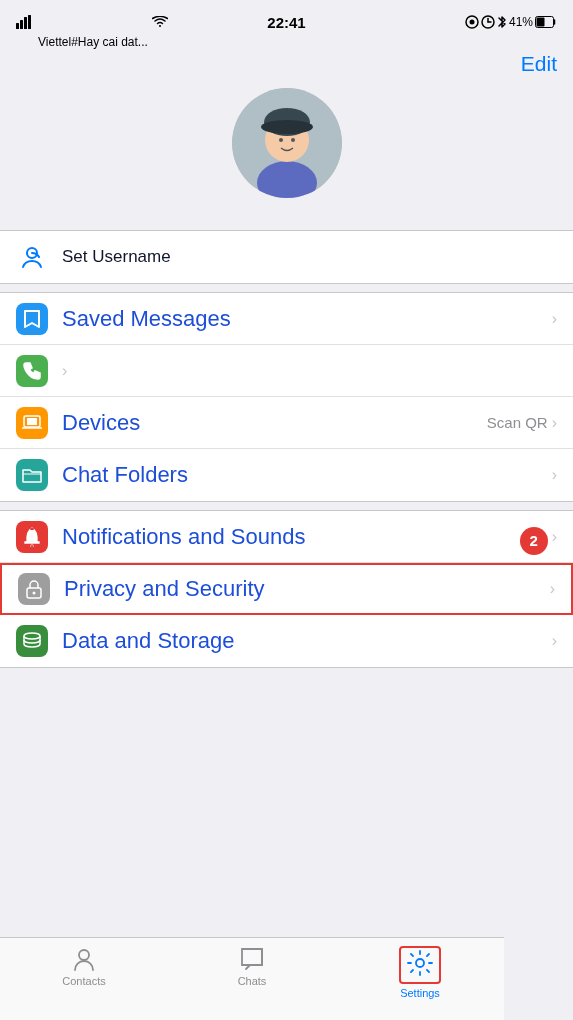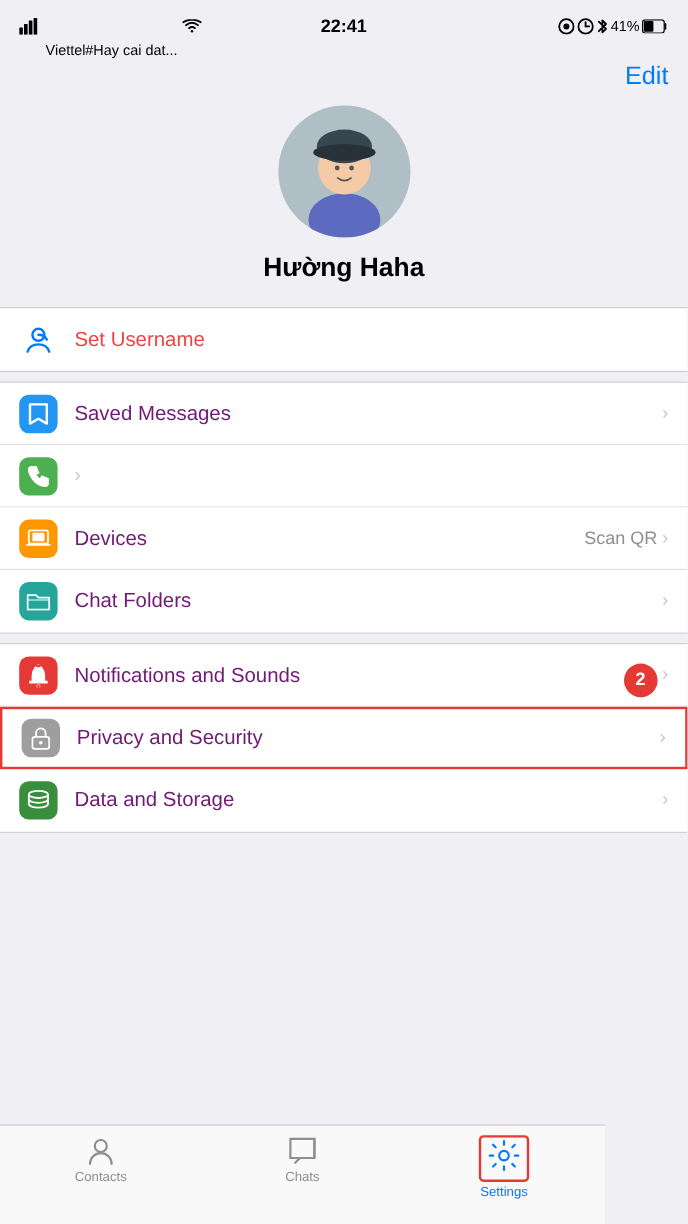--- a/index.html
+++ b/index.html
@@ -105,22 +105,22 @@
     }
     .icon-blue { background: #2196f3; }
     .icon-green { background: #4caf50; }
     .icon-orange { background: #ff9800; }
     .icon-teal { background: #26a69a; }
     .icon-red { background: #e53935; }
     .icon-gray { background: #9e9e9e; }
     .icon-darkgreen { background: #388e3c; }
 
     .item-label {
-      font-size: 17px;
-      color: #701a75;
+      font-size: 22px;
+      color: #1d4ed8;
       flex: 1;
     }
     .item-sublabel {
       font-size: 15px;
       color: #8e8e93;
       margin-right: 4px;
     }
     .chevron {
       color: #c7c7cc;
       font-size: 16px;
@@ -138,21 +138,21 @@
     .username-icon {
       width: 32px;
       height: 32px;
       margin-right: 14px;
       display: flex;
       align-items: center;
       justify-content: center;
     }
     .username-label {
       font-size: 17px;
-      color: #ef4444;
+      color: #0f172a;
       flex: 1;
     }
 
     
     .badge {
       position: absolute;
       right: -14px;
       top: -10px;
       width: 28px;
       height: 28px;
@@ -274,21 +274,20 @@
 
       <ellipse cx="55" cy="34" rx="23" ry="14" fill="#37474f"></ellipse>
 
       <ellipse cx="55" cy="39" rx="26" ry="7" fill="#263238"></ellipse>
 
       <circle cx="49" cy="52" r="2" fill="#555"></circle>
       <circle cx="61" cy="52" r="2" fill="#555"></circle>
       <path d="M49 60 Q55 65 61 60" stroke="#555" stroke-width="1.5" fill="none"></path>
     </svg>
   </div>
-  <span class="profile-name">Hường Haha</span>
 </div>
 
 <div class="section">
   <div class="section-card">
     <div class="username-row">
       <div class="username-icon">
 
         <svg width="28" height="28" viewBox="0 0 28 28">
           <circle cx="14" cy="10" r="5" stroke="#007aff" stroke-width="2" fill="none"></circle>
           <path d="M14 10 Q19 10 21 14" stroke="#007aff" stroke-width="2" fill="none" stroke-linecap="round"></path>

